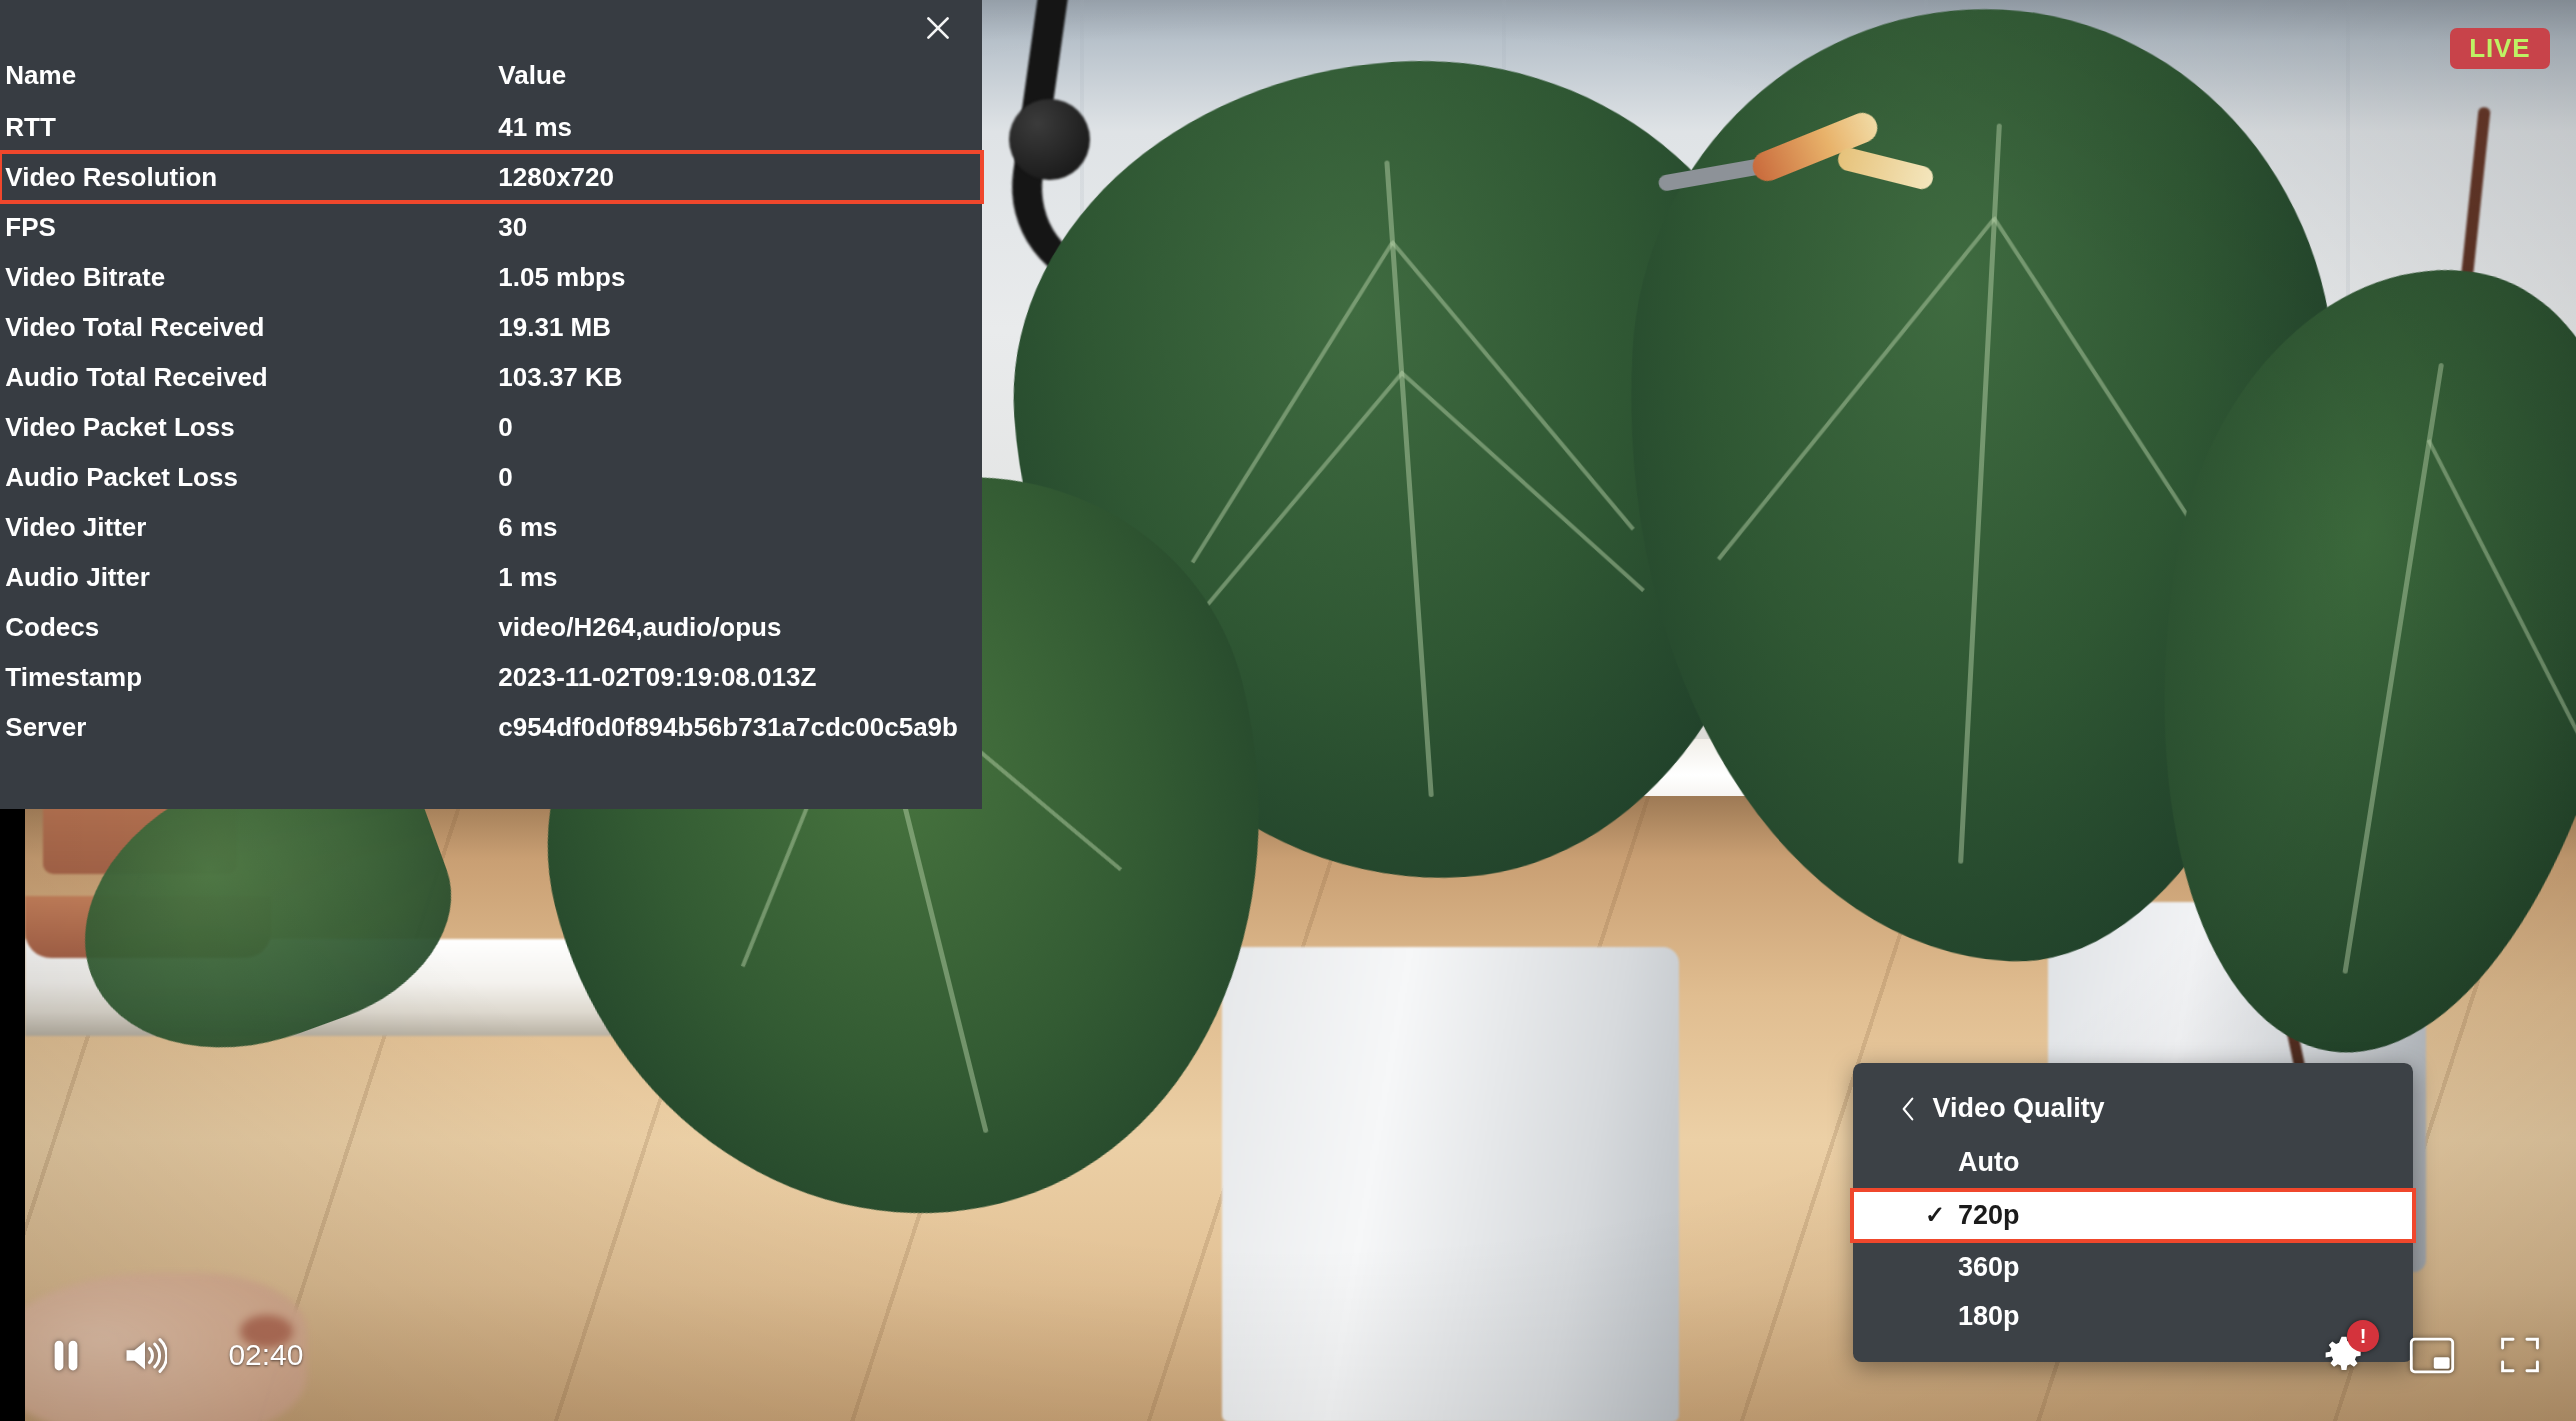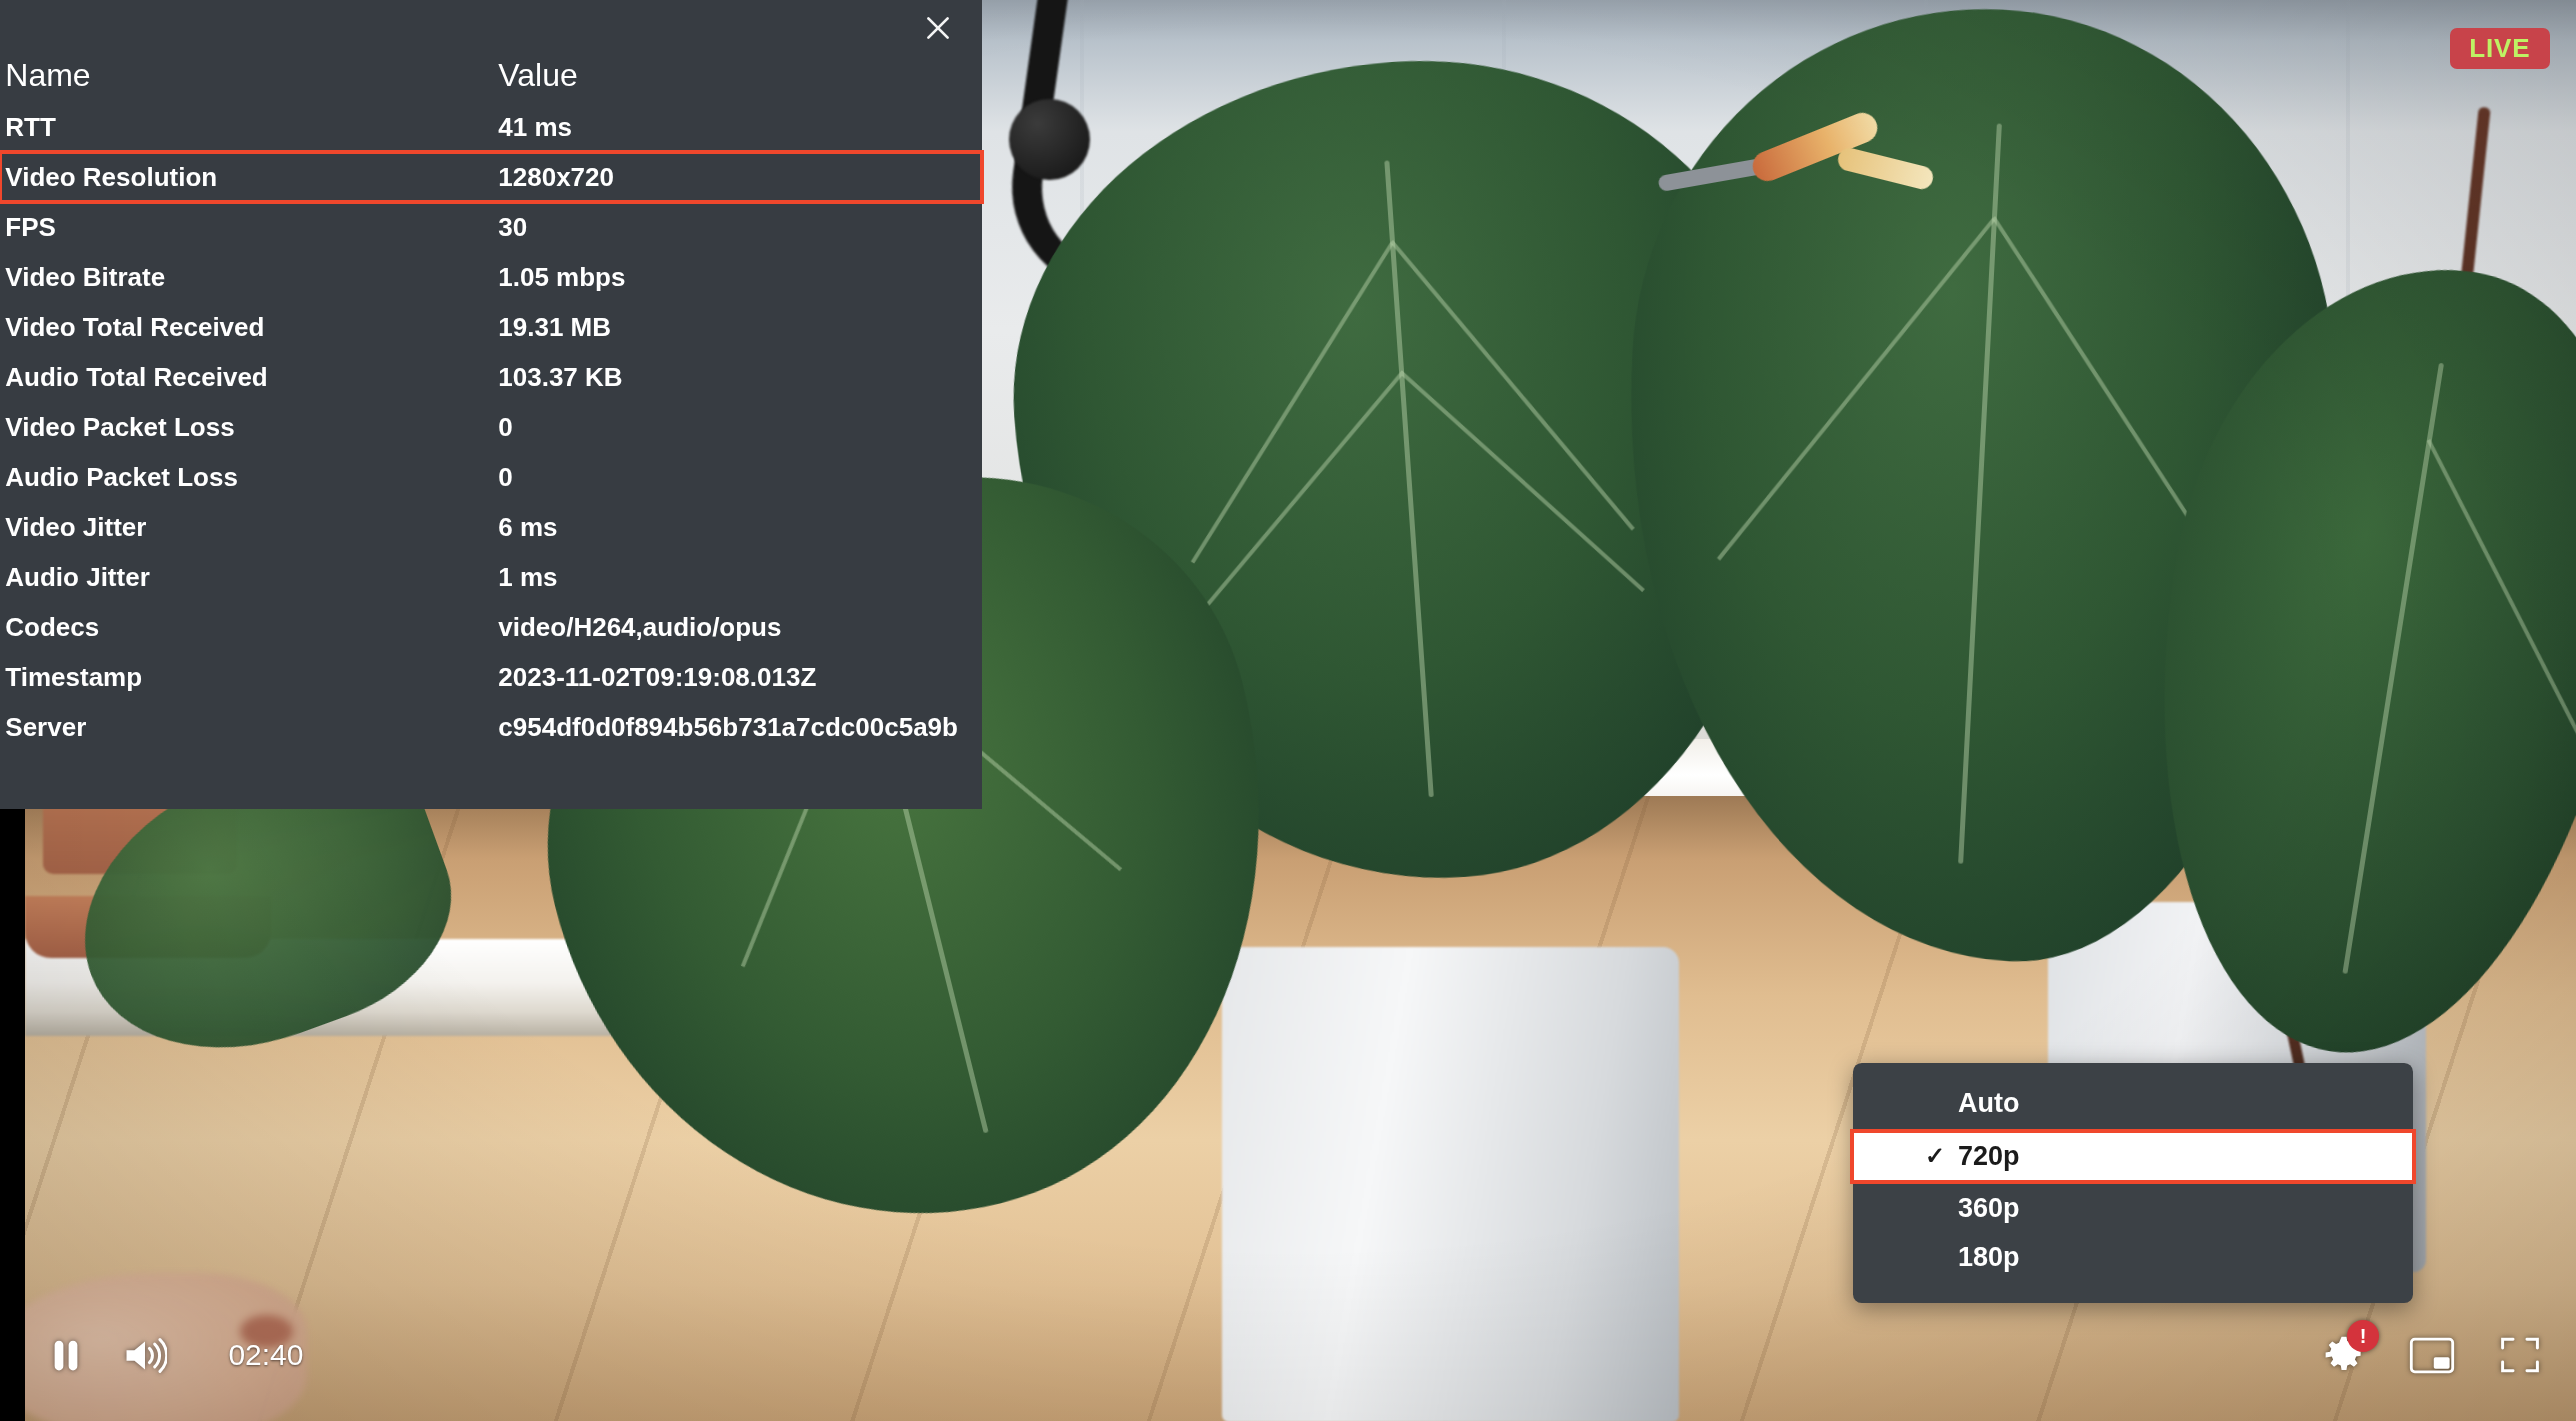--- a/index.html
+++ b/index.html
@@ -284,23 +284,23 @@
     text-align: left;
     padding: 0 0 0 5.3px;
     height: 50px;
     vertical-align: middle;
     font-size: 26px;
     line-height: 1.1;
     white-space: nowrap;
     overflow: hidden;
   }
   .stats-table th {
-    font-weight: 400;
+    font-weight: 700;
     height: 53px;
-    font-size: 32px;
+    font-size: 26px;
   }
   .stats-table td { font-weight: 700; }
   tr.row-highlight {
     outline: 4.4px solid #f0472c;
     outline-offset: -2.6px;
   }
 
   
   .live-badge {
     position: absolute;
@@ -556,20 +556,28 @@
           </tr>
           <tr>
             <td>Server</td>
             <td>c954df0d0f894b56b731a7cdc00c5a9b</td>
           </tr>
         </tbody>
     </table>
   </div>
 
   <div class="quality-menu">
+    <div class="qm-header">
+      <span class="qm-back">
+        <svg width="16" height="26" viewBox="0 0 18 30" aria-hidden="true">
+          <polyline points="14,3 4,15 14,27" fill="none" stroke="#ffffff" stroke-width="2.4" stroke-linecap="round" stroke-linejoin="round"></polyline>
+        </svg>
+      </span>
+      <span>Video Quality</span>
+    </div>
     <div id="qm-options">
         <div class="qm-item">
           <span class="qm-check"></span>
           <span>Auto</span>
         </div>
         <div class="qm-item selected">
           <span class="qm-check">✓</span>
           <span>720p</span>
         </div>
         <div class="qm-item">

